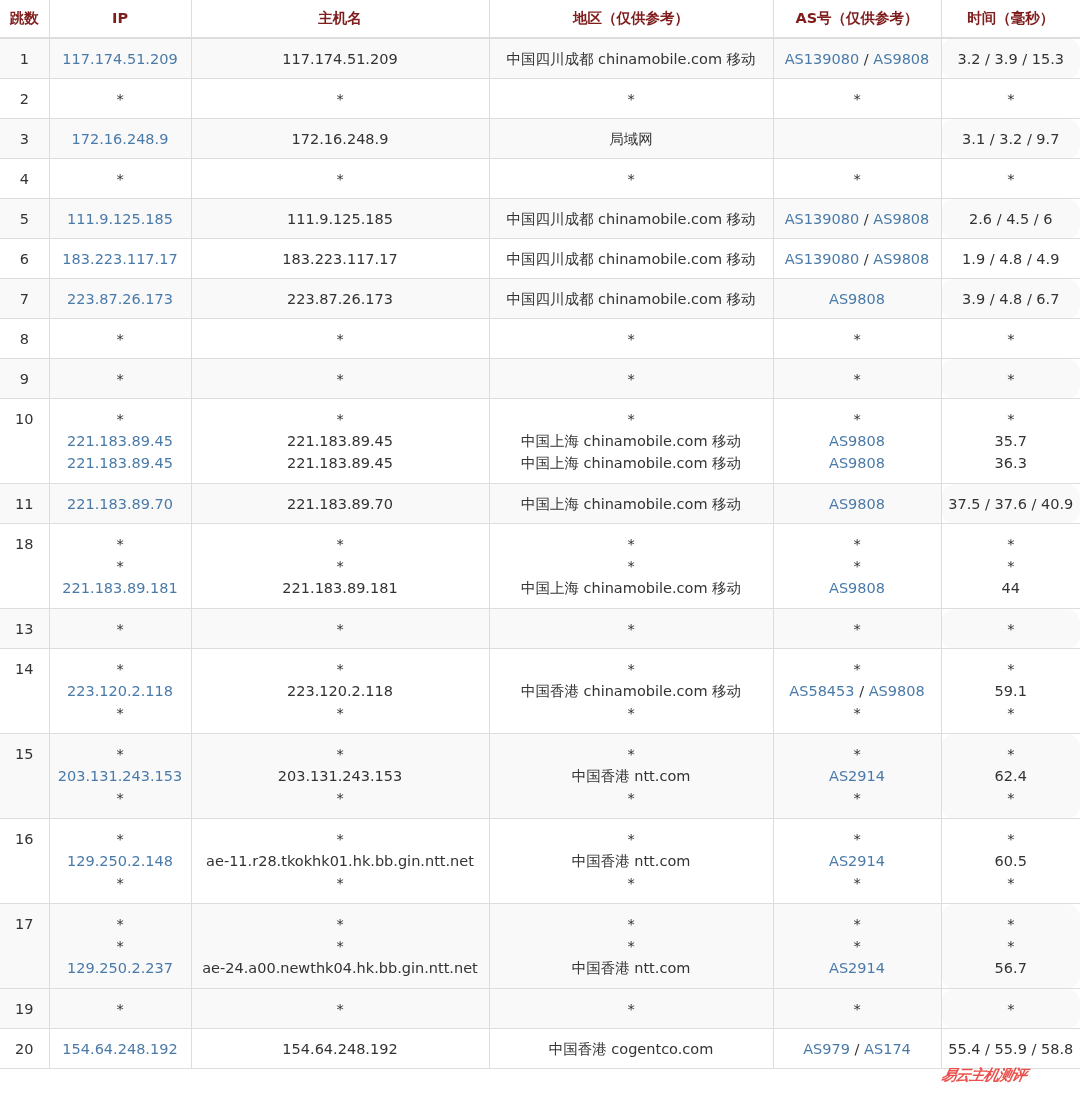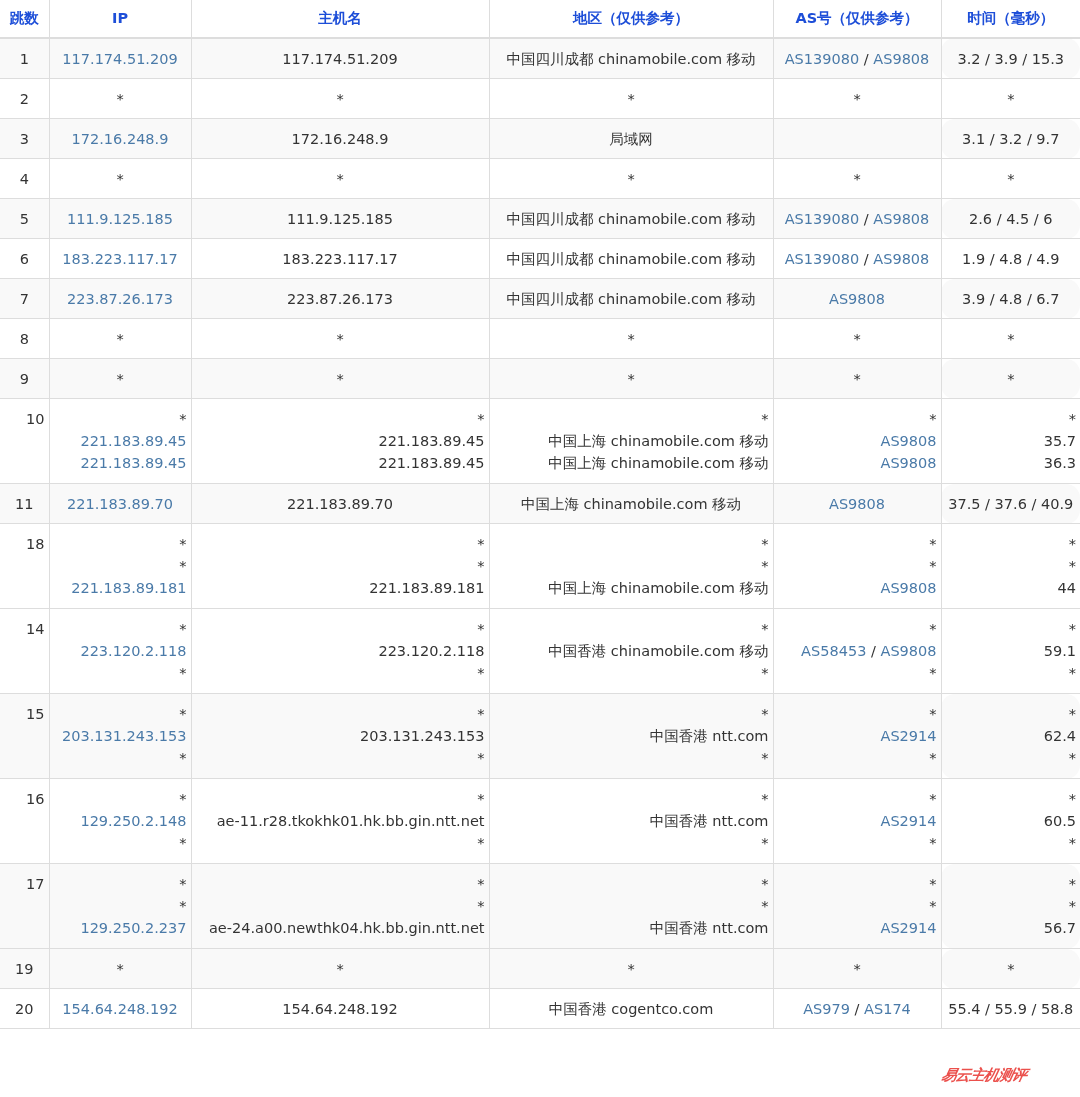--- a/index.html
+++ b/index.html
@@ -5,25 +5,25 @@
     html, body { margin: 0; padding: 0; background: #ffffff; }
     body { width: 1080px; height: 1097px; overflow: hidden; font-family: "DejaVu Sans", "Liberation Sans", sans-serif; color: #333333; }
     table { border-collapse: collapse; width: 1080px; table-layout: fixed; font-size: 14.5px; }
     col.c-hop { width: 49px; }
     col.c-ip { width: 142px; }
     col.c-host { width: 298px; }
     col.c-region { width: 284px; }
     col.c-as { width: 168px; }
     col.c-time { width: 139px; }
     th, td { border: 1px solid #dddddd; text-align: center; vertical-align: top; padding: 0 4px; line-height: 22px; }
-    thead th { font-weight: bold; height: 37px; line-height: 37px; vertical-align: middle; color: #1d4ed8; border-top: none; border-bottom: 2px solid #dddddd; }
+    thead th { font-weight: bold; height: 37px; line-height: 37px; vertical-align: middle; color: #7f1d1d; border-top: none; border-bottom: 2px solid #dddddd; }
     th:first-child, td:first-child { border-left: none; }
     th:last-child, td:last-child { border-right: none; border-radius: 14px; }
     tbody tr.single td { height: 39px; vertical-align: middle; padding-top: 0; padding-bottom: 0; }
-    tbody tr.multi td { padding-top: 9px; padding-bottom: 9px; text-align: right; }
+    tbody tr.multi td { padding-top: 9px; padding-bottom: 9px; }
     tbody tr.striped td { background: #f9f9f9; }
     .hop-num { display: block; }
     .line { display: block; white-space: nowrap; }
     .link { color: #337ab7; color: #4a7aa8; text-decoration: none; cursor: pointer; }
     .sep { color: #333333; }
     .watermark { position: absolute; left: 942px; top: 1066px; color: #e8322d; font-weight: bold; font-style: italic; font-size: 15px; letter-spacing: -1px; opacity: 0.85; pointer-events: none; transform: skewX(-12deg); }
   </style>
 </head>
 <body>
 
@@ -300,20 +300,40 @@
           <span class="line"><span>*</span></span>
           <span class="line"><span>*</span></span>
           <span class="line"><span class="link">AS9808</span></span>
         </td>
         <td>
           <span class="line">*</span>
           <span class="line">*</span>
           <span class="line">44</span>
         </td>
       </tr>
+      <tr class="single striped">
+        <td>
+          <span class="hop-num">13</span>
+        </td>
+        <td>
+          <span class="line">*</span>
+        </td>
+        <td>
+          <span class="line">*</span>
+        </td>
+        <td>
+          <span class="line">*</span>
+        </td>
+        <td>
+          <span class="line"><span>*</span></span>
+        </td>
+        <td>
+          <span class="line">*</span>
+        </td>
+      </tr>
       <tr class="multi">
         <td>
           <span class="hop-num">14</span>
         </td>
         <td>
           <span class="line">*</span>
           <span class="line link">223.120.2.118</span>
           <span class="line">*</span>
         </td>
         <td>

